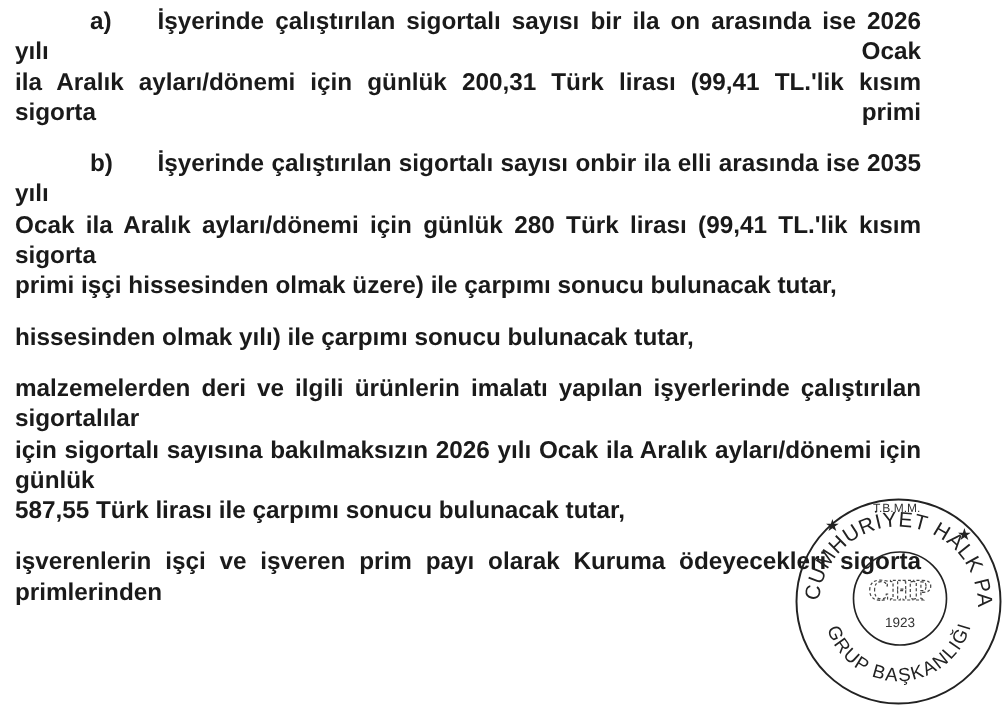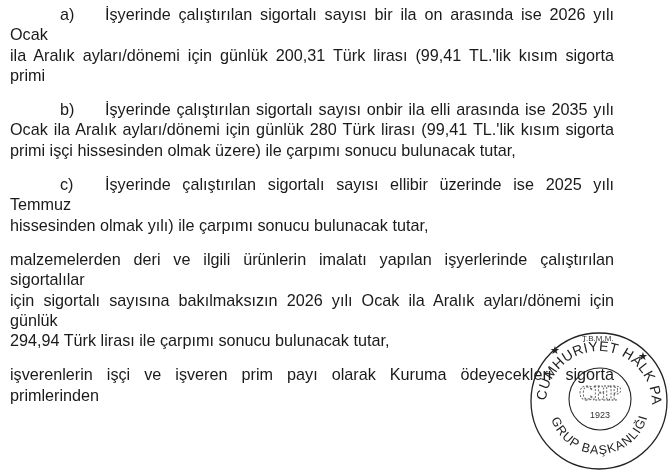--- a/index.html
+++ b/index.html
@@ -2,21 +2,21 @@
 <html><head>
 <meta charset="utf-8">
 <style>
   html, body { margin: 0; padding: 0; background: #ffffff; }
   body { width: 671px; height: 473px; position: relative; overflow: hidden; }
   .page {
     position: absolute; left: 10px; top: 4px; width: 604px;
     font-family: "Liberation Sans", sans-serif;
     font-size: 16.2px; line-height: 20.3px; color: #1a1a1a;
   }
-  .para { margin: 0 0 14px 0; text-align: justify; }
+  .para { margin: 0 0 14px 0; text-align: justify; font-weight: bold; }
   .para .line { display: block; white-space: nowrap; }
   .para .line.just { text-align: justify; text-align-last: justify; white-space: normal; }
   .marker { display: inline-block; width: 45px; margin-left: 50px; }
   .closing { margin-top: 0; }
   .stamp { position: absolute; left: 528px; top: 330px; width: 142px; height: 142px; }
 </style>
 </head>
 <body>
 
 <div class="page">
@@ -26,28 +26,27 @@
     <span class="line just">ila Aralık ayları/dönemi için günlük 200,31 Türk lirası (99,41 TL.'lik kısım sigorta primi</span>
   </div>
 
   <div class="para">
     <span class="line just"><span class="marker">b)</span><span>İşyerinde çalıştırılan sigortalı sayısı onbir ila elli arasında ise 2035 yılı</span></span>
     <span class="line just">Ocak ila Aralık ayları/dönemi için günlük 280 Türk lirası (99,41 TL.'lik kısım sigorta</span>
     <span class="line">primi işçi hissesinden olmak üzere) ile çarpımı sonucu bulunacak tutar,</span>
   </div>
 
   <div class="para">
-    <span class="line just"><span class="marker">c)</span><span>İşyerinde çalıştırılan sigortalı sayısı ellibir üzerinde ise 2025 yılı Temmuz</span></span>
     <span class="line">hissesinden olmak yılı) ile çarpımı sonucu bulunacak tutar,</span>
   </div>
 
   <div class="para">
     <span class="line just">malzemelerden deri ve ilgili ürünlerin imalatı yapılan işyerlerinde çalıştırılan sigortalılar</span>
     <span class="line just">için sigortalı sayısına bakılmaksızın 2026 yılı Ocak ila Aralık ayları/dönemi için günlük</span>
-    <span class="line">294,94 Türk lirası ile çarpımı sonucu bulunacak tutar,</span>
+    <span class="line">587,55 Türk lirası ile çarpımı sonucu bulunacak tutar,</span>
   </div>
 
   <div class="para closing">
     <span class="line just">işverenlerin işçi ve işveren prim payı olarak Kuruma ödeyecekleri sigorta primlerinden</span>
 
   </div>
 </div>
 
 <div class="stamp">
   <svg width="142" height="142" viewBox="0 0 142 142">

